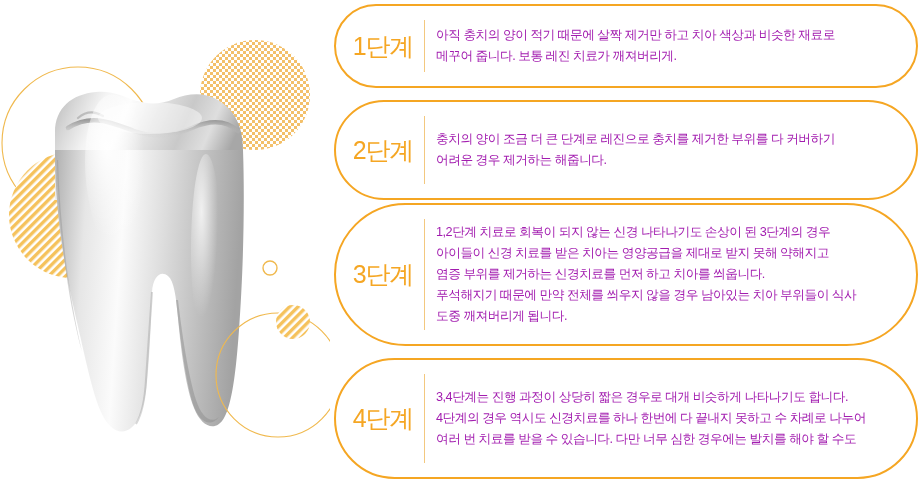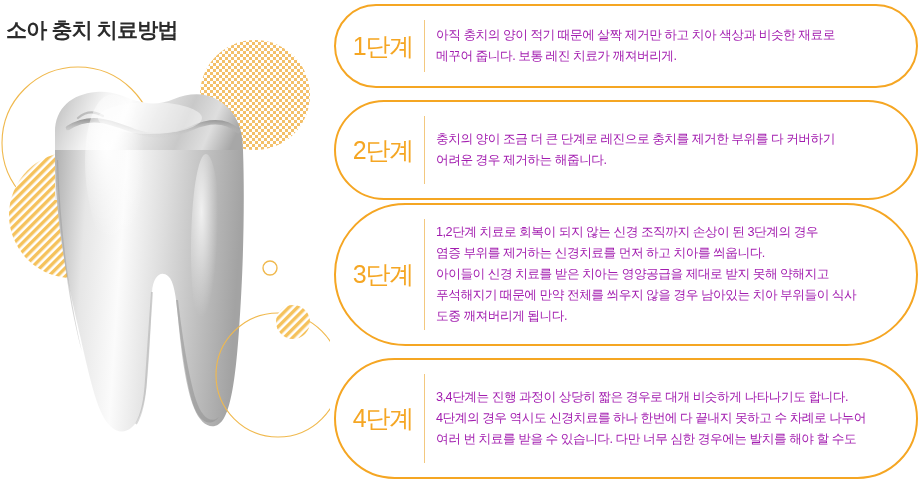--- a/index.html
+++ b/index.html
@@ -91,21 +91,20 @@
   .box-1 { top: 4px;   height: 84px;  }
   .box-2 { top: 100px; height: 100px;  }
   .box-3 { top: 203px; height: 143px; }
   .box-4 { top: 358px; height: 121px; }
 </style>
 </head>
 <body>
 
 <div id="page">
 
-  <h1 class="page-title">소아 충치 치료방법</h1>
 
   <div class="illo">
     <svg width="330" height="484" viewBox="0 0 330 484">
       <defs>
         <pattern id="checkerPat" width="6" height="6" patternUnits="userSpaceOnUse">
           <rect width="6" height="6" fill="#ffffff"></rect>
           <rect width="3" height="3" fill="#f3c06a"></rect>
           <rect x="3" y="3" width="3" height="3" fill="#f3c06a"></rect>
         </pattern>
         <pattern id="stripePat" width="6" height="6" patternUnits="userSpaceOnUse" patternTransform="rotate(45)">
@@ -218,23 +217,23 @@
       <div class="step-body">
         <span class="line">충치의 양이 조금 더 큰 단계로 레진으로 충치를 제거한 부위를 다 커버하기</span>
         <span class="line">어려운 경우 제거하는 해줍니다.</span>
       </div>
     </div>
 
     <div class="step-box box-3">
       <div class="step-label">3단계</div>
       <div class="step-divider"></div>
       <div class="step-body">
-        <span class="line">1,2단계 치료로 회복이 되지 않는 신경 조직까지 손상이 된 3단계의 경우</span>
+        <span class="line">1,2단계 치료로 회복이 되지 않는 신경 나타나기도 손상이 된 3단계의 경우</span>
+        <span class="line">아이들이 신경 치료를 받은 치아는 영양공급을 제대로 받지 못해 약해지고</span>
         <span class="line">염증 부위를 제거하는 신경치료를 먼저 하고 치아를 씌웁니다.</span>
-        <span class="line">아이들이 신경 치료를 받은 치아는 영양공급을 제대로 받지 못해 약해지고</span>
         <span class="line">푸석해지기 때문에 만약 전체를 씌우지 않을 경우 남아있는 치아 부위들이 식사</span>
         <span class="line">도중 깨져버리게 됩니다.</span>
       </div>
     </div>
 
     <div class="step-box box-4">
       <div class="step-label">4단계</div>
       <div class="step-divider"></div>
       <div class="step-body">
         <span class="line">3,4단계는 진행 과정이 상당히 짧은 경우로 대개 비슷하게 나타나기도 합니다.</span>

